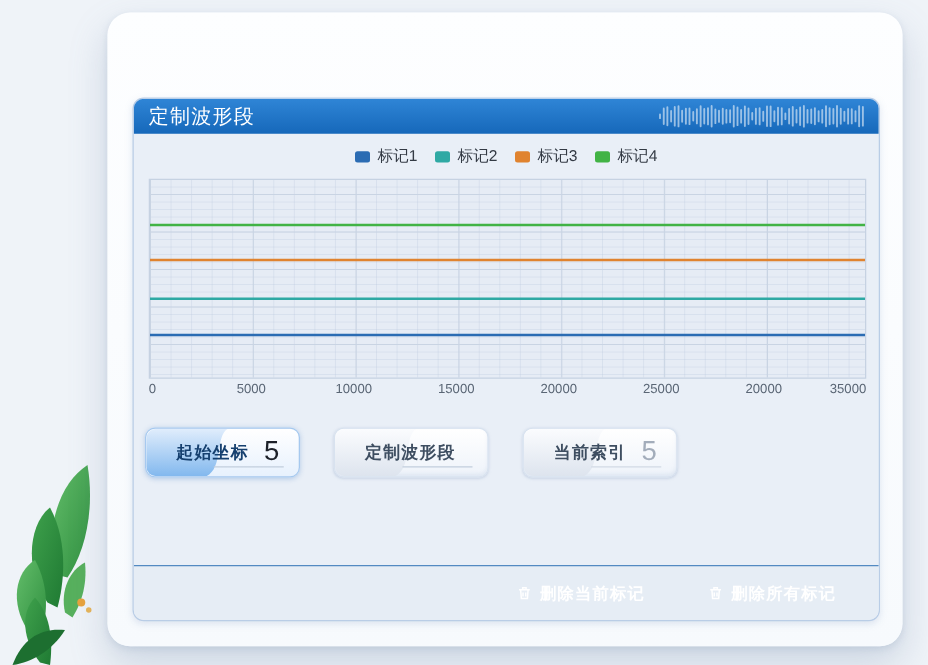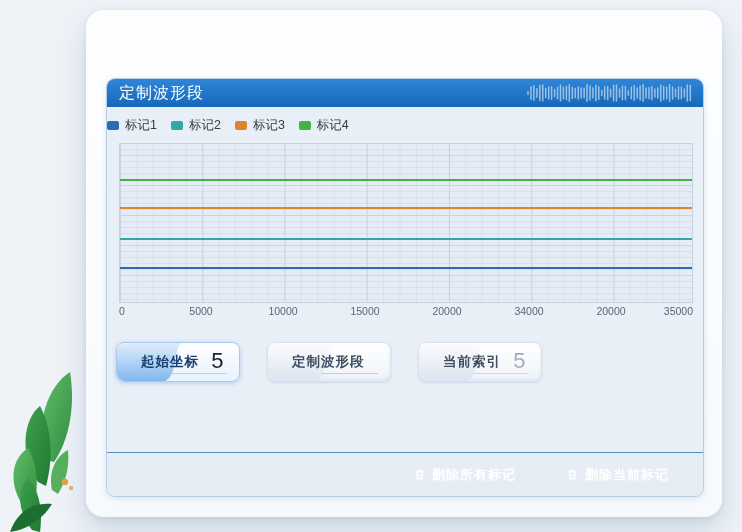--- a/index.html
+++ b/index.html
@@ -30,21 +30,21 @@
     background:linear-gradient(180deg,#2f85d6,#1668ba);
     display:flex;align-items:center;
   }
   .panel-title{
     color:#ffffff;font-size:16px;font-weight:normal;letter-spacing:1px;
     padding-left:12px;
   }
   .wave-deco{position:absolute;right:8px;top:0;height:28px;width:170px;}
 
   
-  .legend{display:flex;justify-content:flex-start;align-items:center;gap:14px;margin-top:9px;height:18px;}
+  .legend{display:flex;justify-content:center;align-items:center;gap:14px;margin-top:9px;height:18px;}
   .legend-item{display:flex;align-items:center;gap:6px;cursor:pointer;}
   .legend-swatch{width:12px;height:9px;border-radius:2px;}
   .legend-label{font-size:12.5px;color:#333a44;}
 
   
   .plot{
     position:relative;margin:9px 10px 0 12px;height:160px;
     background:#e6ecf5;
     border:1px solid #c6d2e2;box-sizing:border-box;
     background-image:
@@ -189,21 +189,21 @@
         <div class="marker-line" style="top: 40.1%; background: rgb(224, 131, 47);"></div>
         <div class="marker-line" style="top: 59.3%; background: rgb(47, 169, 164);"></div>
         <div class="marker-line" style="top: 77.8%; background: rgb(43, 108, 179);"></div>
       </div>
       <div class="ticks">
         <span class="tick" style="left:0%">0</span>
         <span class="tick" style="left:14.2857%">5000</span>
         <span class="tick" style="left:28.5714%">10000</span>
         <span class="tick" style="left:42.8571%">15000</span>
         <span class="tick" style="left:57.1428%">20000</span>
-        <span class="tick" style="left:71.4285%">34000</span>
+        <span class="tick" style="left:71.4285%">25000</span>
         <span class="tick" style="left:85.7142%">20000</span>
         <span class="tick" style="left:100%">35000</span>
       </div>
 
       <div class="field-grid">
 
         <div class="field active">
           <div class="field-shape">
             <svg viewBox="0 0 284 40" preserveAspectRatio="none">
               <path d="M8 0 L152 0 C128 6 144 33 112 40 L8 40 Q0 40 0 32 L0 8 Q0 0 8 0 Z" fill="url(#gradBlue)"></path>
@@ -237,27 +237,27 @@
 
       </div>
 
       <div class="panel-footer">
         <button class="del-btn">
           <span class="btn-icon">
             <svg viewBox="0 0 24 24" width="13" height="13">
                 <path fill="none" stroke="#ffffff" stroke-width="2.2" d="M4 7h16M9.5 7V4h5v3M6.5 7l1 13h9l1-13M10 11v6M14 11v6"></path>
               </svg>
           </span>
-          <span>删除所有标记</span>
+          <span>删除当前标记</span>
         </button>
         <button class="del-btn">
           <span class="btn-icon">
             <svg viewBox="0 0 24 24" width="13" height="13">
                 <path fill="none" stroke="#ffffff" stroke-width="2.2" d="M4 7h16M9.5 7V4h5v3M6.5 7l1 13h9l1-13M10 11v6M14 11v6"></path>
               </svg>
           </span>
-          <span>删除当前标记</span>
+          <span>删除所有标记</span>
         </button>
       </div>
 
     </div>
   </div>
 </div>
 
 </body></html>

